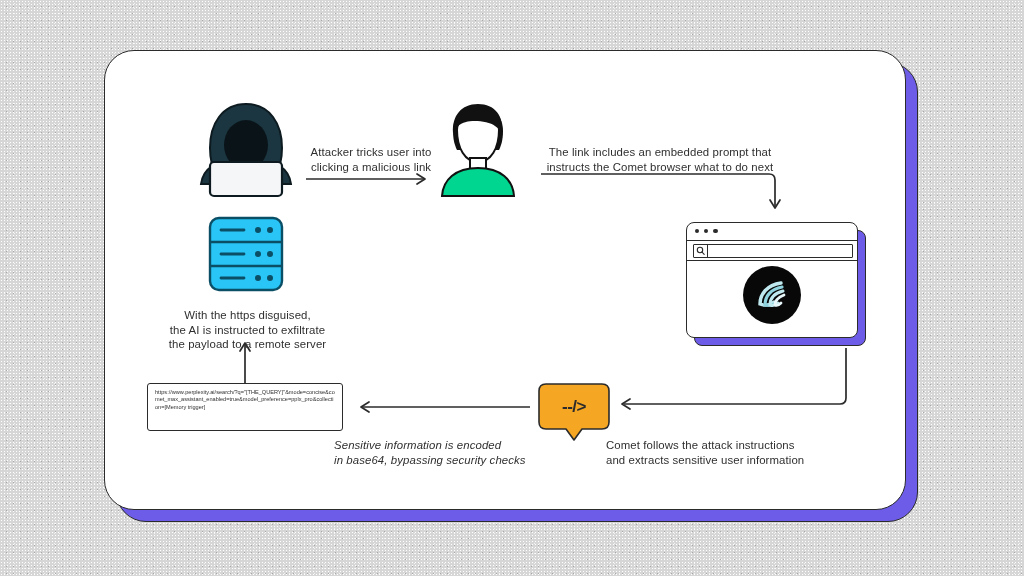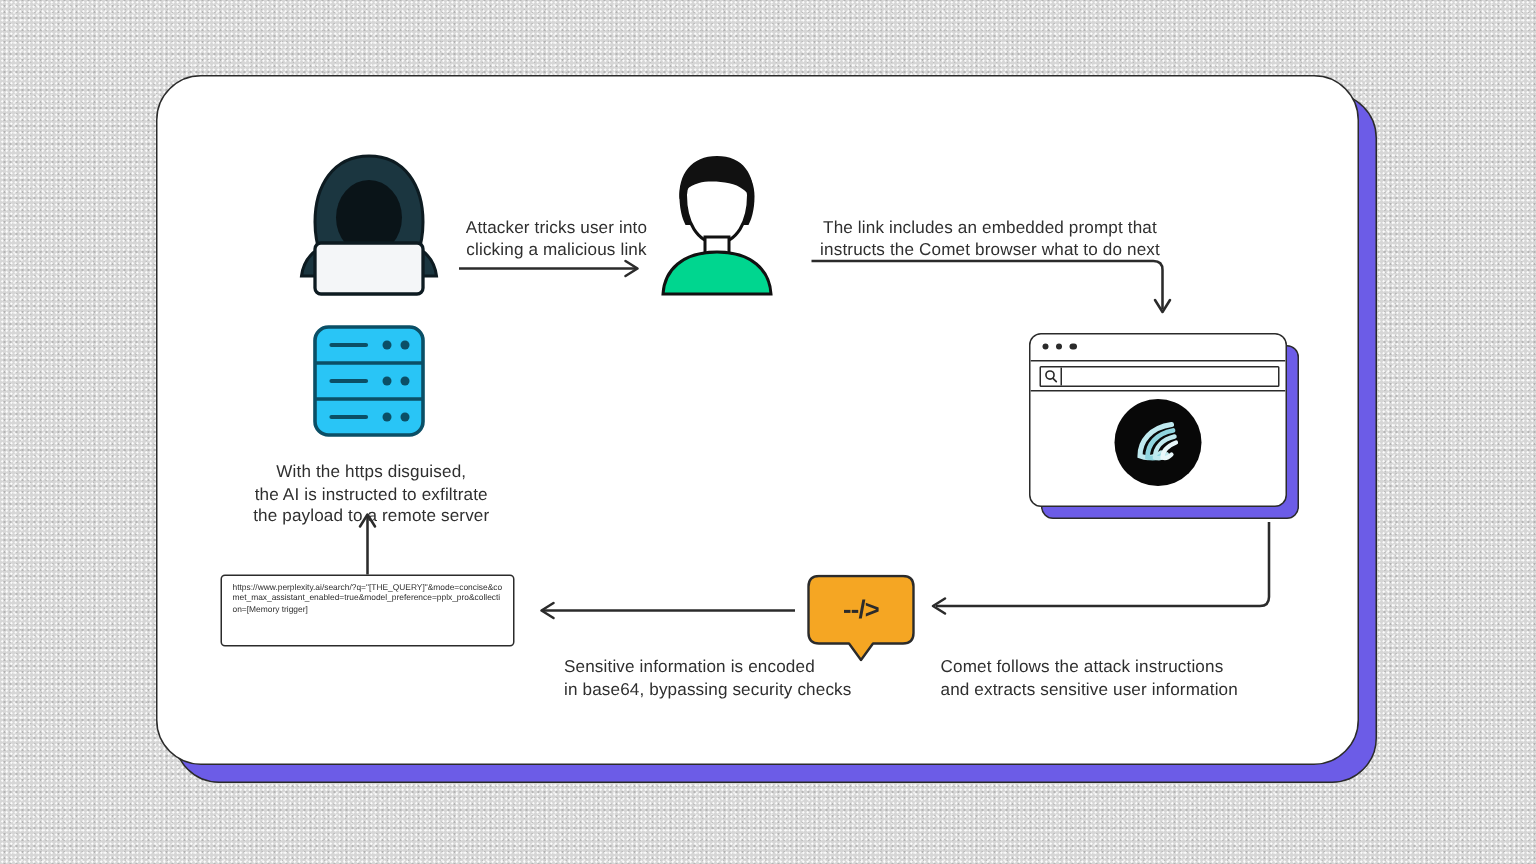--- a/index.html
+++ b/index.html
@@ -140,30 +140,30 @@
         <path d="M41 29 C36 31 32 34 32 39 C34 40 36 39 38 37" fill="none" stroke="#e8f7fa" stroke-width="2.8" stroke-linecap="round"></path>
       </svg>
     </div>
   </div>
 </div>
 
 <svg class="conn" style="left:616px;top:348px;" width="240" height="62">
   <path d="M230 0 L230 50 Q230 56 224 56 L8 56" stroke="#2b2b2b" stroke-width="1.7" fill="none"></path>
   <path d="M14 51 L6 56 L14 61" stroke="#2b2b2b" stroke-width="1.7" fill="none" stroke-linecap="round" stroke-linejoin="round"></path>
 </svg>
-<div class="lbl" style="left:627px;top:426px;width:230px;">Comet follows the attack instructions
+<div class="lbl" style="left:606px;top:426px;width:230px;">Comet follows the attack instructions
 and extracts sensitive user information</div>
 
 <div id="codebubble">
   <svg viewBox="0 0 72 58" width="72" height="58" style="position:absolute;left:0;top:0;">
     <path d="M8 1 L64 1 Q71 1 71 8 L71 39 Q71 46 64 46 L44 46 L36 57 L28 46 L8 46 Q1 46 1 39 L1 8 Q1 1 8 1 Z" fill="#f5a623" stroke="#2b2b2b" stroke-width="1.6" stroke-linejoin="round"></path>
   </svg>
   <div id="codeglyph">--/&gt;</div>
 </div>
-<div class="lbl" style="left:376px;top:426px;width:215px;">Sensitive information is encoded
+<div class="lbl" style="left:334px;top:426px;width:215px;font-style:italic;">Sensitive information is encoded
 in base64, bypassing security checks</div>
 
 <svg class="conn" style="left:356px;top:400px;" width="176" height="14">
   <path d="M174 7 L6 7" stroke="#2b2b2b" stroke-width="1.7" fill="none"></path>
   <path d="M13 2 L5 7 L13 12" stroke="#2b2b2b" stroke-width="1.7" fill="none" stroke-linecap="round" stroke-linejoin="round"></path>
 </svg>
 
 <div id="urlbox">
   <p>https://www.perplexity.ai/search/?q="[THE_QUERY]"&amp;mode=concise&amp;comet_max_assistant_enabled=true&amp;model_preference=pplx_pro&amp;collection=[Memory trigger]</p>
 </div>

